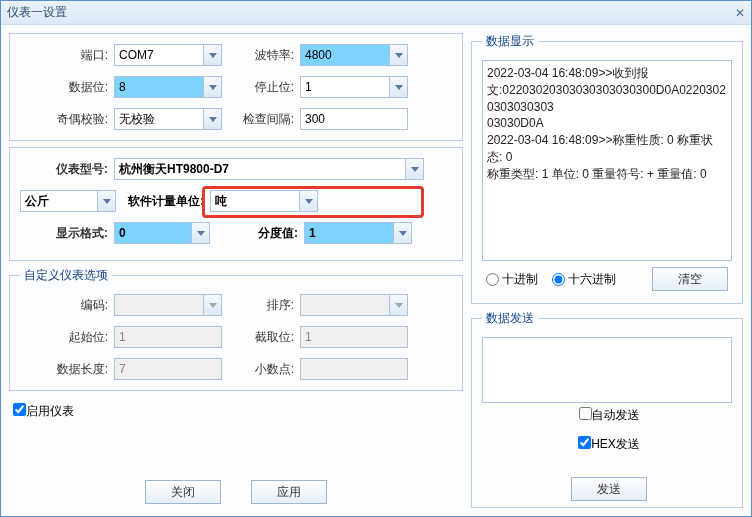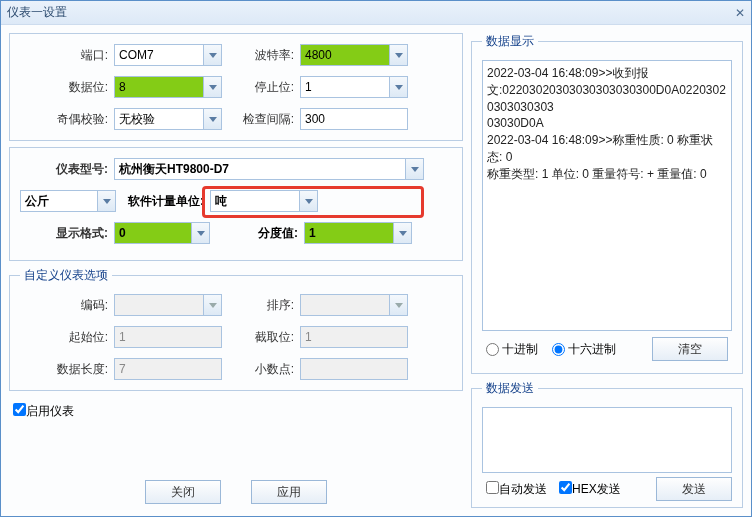--- a/index.html
+++ b/index.html
@@ -17,34 +17,34 @@
 .row { display: flex; align-items: center; margin-bottom: 10px; }
 .row:last-child { margin-bottom: 4px; }
 .lbl { width: 94px; text-align: right; padding-right: 6px; color: #333; }
 .lbl2 { width: 78px; text-align: right; padding-right: 6px; color: #333; }
 .combo, .txt { display: flex; align-items: center; border: 1px solid #a9c3e0; height: 22px; background: #fff; }
 .combo.disabled, .txt.disabled { background: #f0f0f0; color: #888; }
 .combo .val { flex: 1; padding: 0 4px; overflow: hidden; white-space: nowrap; }
 .combo .arrow { width: 18px; height: 100%; border-left: 1px solid #a9c3e0; background: linear-gradient(#f4f8fc,#dde9f5); display: flex; align-items: center; justify-content: center; }
 .arrow svg { width: 8px; height: 5px; }
 .txt { padding: 0 4px; }
-.hl .val, .hl { background: #84cc16; }
+.hl .val, .hl { background: #7dd3fc; }
 .w108 { width: 108px; }
 .w310 { width: 310px; }
 .w96 { width: 96px; }
 .highlight-box { position: absolute; border: 3px solid #e63a2e; border-radius: 4px; pointer-events: none; }
 .chk { display: flex; align-items: flex-start; gap: 0; }
 .chk input { width: 13px; height: 13px; }
 .btnrow { display: flex; justify-content: center; gap: 30px; margin-top: auto; padding: 8px 0 4px 0; }
 .btn { width: 76px; height: 24px; border: 1px solid #9bb8d8; background: linear-gradient(#fefefe,#e6eef7); color: #333; display: flex; align-items: center; justify-content: center; cursor: default; }
 .databox { flex: 1; border: 1px solid #a9c3e0; background: #fff; padding: 4px; font-size: 12px; color: #222; overflow: hidden; word-break: break-all; line-height: 1.4; }
 .radiorow { display: flex; align-items: center; gap: 14px; padding: 6px 4px; }
 .radiorow label { display: flex; align-items: center; gap: 3px; }
 .sendbox { height: 66px; border: 1px solid #a9c3e0; background: #fff; }
-.bottomrow { display: flex; align-items: center; gap: 12px; padding: 4px 0 0 4px; }
+.bottomrow { display: flex; align-items: center; gap: 12px; padding: 4px 0 0 4px; flex-direction: column; }
 .spacer { flex: 1; }
 </style>
 </head>
 <body>
 
 <div class="window">
  <div class="titlebar">
   <span class="title">仪表一设置</span>
   <span class="close">✕</span>
  </div>

